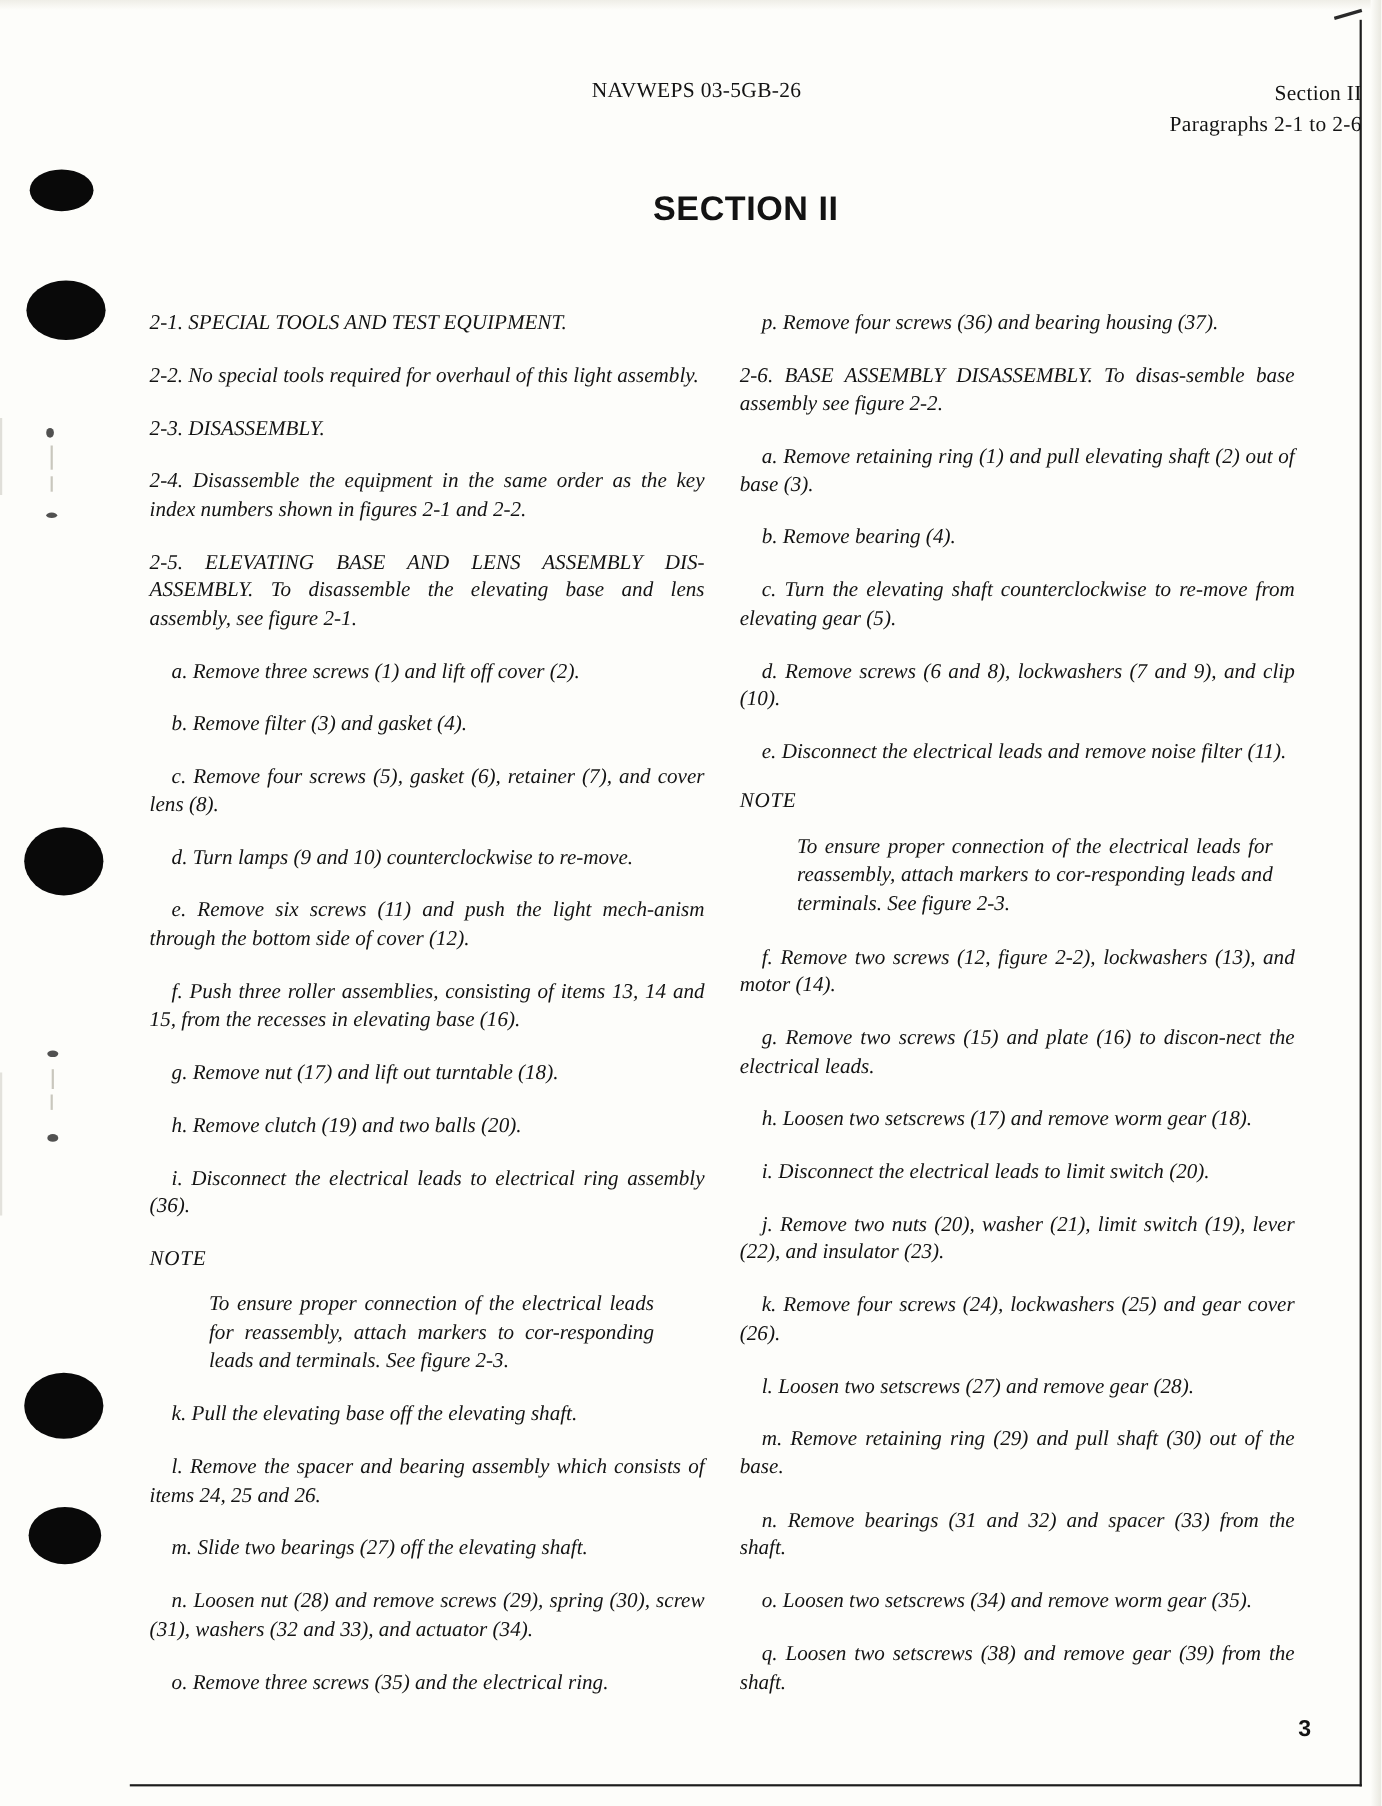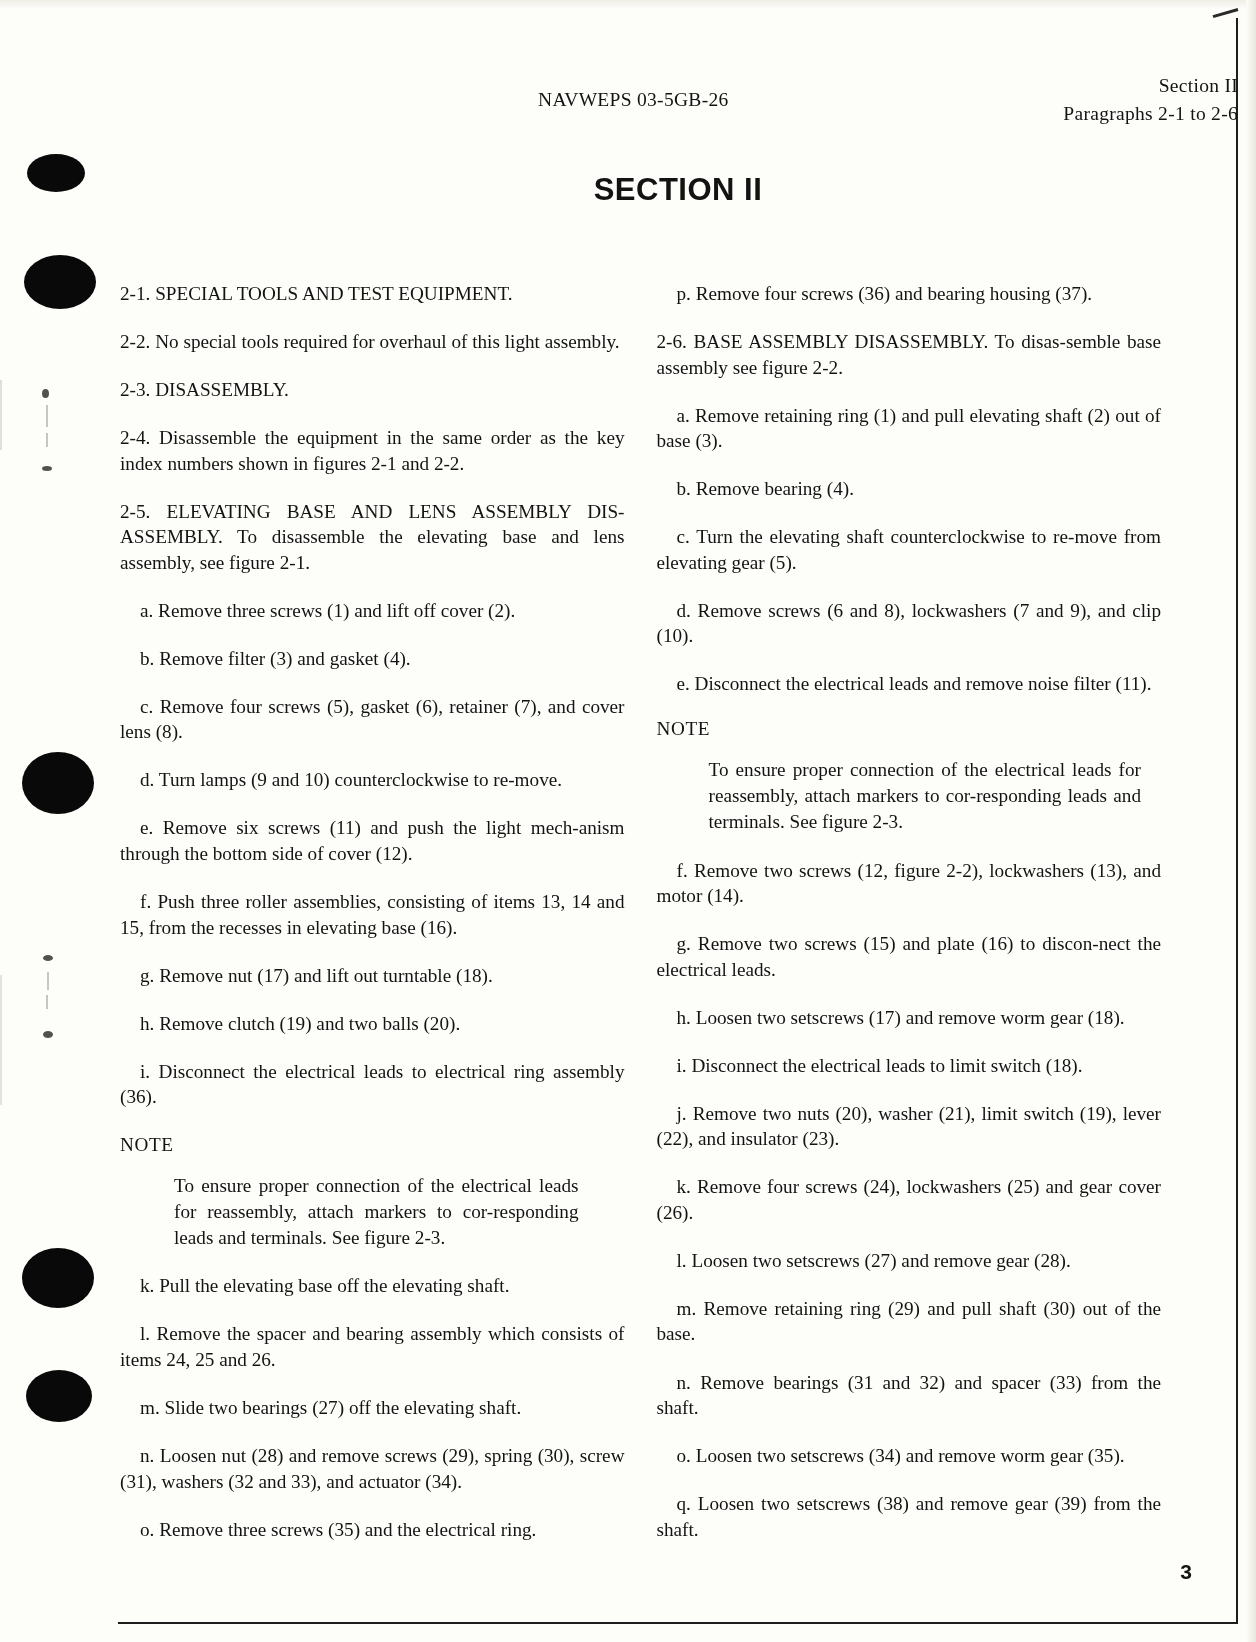--- a/index.html
+++ b/index.html
@@ -67,21 +67,21 @@
   }
 
   
   .runhead {
     position: absolute;
     top: 72px;
     left: 118px;
     width: 1120px;
     display: flex;
     justify-content: space-between;
-    align-items: center;
+    align-items: flex-start;
     font-size: 19.5px;
     letter-spacing: 0.3px;
   }
   .runhead-left { padding-left: 420px; }
   .runhead-right { text-align: right; line-height: 1.45; }
 
   
   .titles {
     position: absolute;
     top: 172px;
@@ -91,24 +91,25 @@
     font-family: "Liberation Sans", "DejaVu Sans", sans-serif;
     font-weight: bold;
   }
   .title-main { font-size: 31px; letter-spacing: 0.5px; }
   .title-sub  { font-size: 31px; letter-spacing: 0.5px; margin-top: 17px; }
 
   
   .body-cols {
     position: absolute;
     top: 281px;
-    left: 120px;
+    left: 136px;
     width: 1041px;
     display: flex;
     gap: 32px;
+    font-style: italic;
   }
   .col { width: 508px; }
 
   p.para {
     margin: 0 0 22.5px 0;
     font-size: 19.2px;
     line-height: 1.33;
     text-align: justify;
     text-justify: inter-word;
     hyphens: none;
@@ -214,21 +215,21 @@
       <p class="para indent">a. Remove retaining ring (1) and pull elevating shaft (2) out of base (3).</p>
       <p class="para indent">b. Remove bearing (4).</p>
       <p class="para indent">c. Turn the elevating shaft counterclockwise to re-move from elevating gear (5).</p>
       <p class="para indent">d. Remove screws (6 and 8), lockwashers (7 and 9), and clip (10).</p>
       <p class="para indent tight">e. Disconnect the electrical leads and remove noise filter (11).</p>
       <div class="note-head" style="margin-top:6px;">NOTE</div>
       <div class="note-body right-note">To ensure proper connection of the electrical leads for reassembly, attach markers to cor-responding leads and terminals.  See figure 2-3.</div>
       <p class="para indent">f. Remove two screws (12, figure 2-2), lockwashers (13), and motor (14).</p>
       <p class="para indent">g. Remove two screws (15) and plate (16) to discon-nect the electrical leads.</p>
       <p class="para indent">h. Loosen two setscrews (17) and remove worm gear (18).</p>
-      <p class="para indent">i. Disconnect the electrical leads to limit switch (18).</p>
+      <p class="para indent">i. Disconnect the electrical leads to limit switch (20).</p>
       <p class="para indent">j. Remove two nuts (20), washer (21), limit switch (19), lever (22), and insulator (23).</p>
       <p class="para indent">k. Remove four screws (24), lockwashers (25) and gear cover (26).</p>
       <p class="para indent">l. Loosen two setscrews (27) and remove gear (28).</p>
       <p class="para indent">m. Remove retaining ring (29) and pull shaft (30) out of the base.</p>
       <p class="para indent">n. Remove bearings (31 and 32) and spacer (33) from the shaft.</p>
       <p class="para indent">o. Loosen two setscrews (34) and remove worm gear (35).</p>
       <p class="para indent">q. Loosen two setscrews (38) and remove gear (39) from the shaft.</p>
     </div>
 
   </div>

